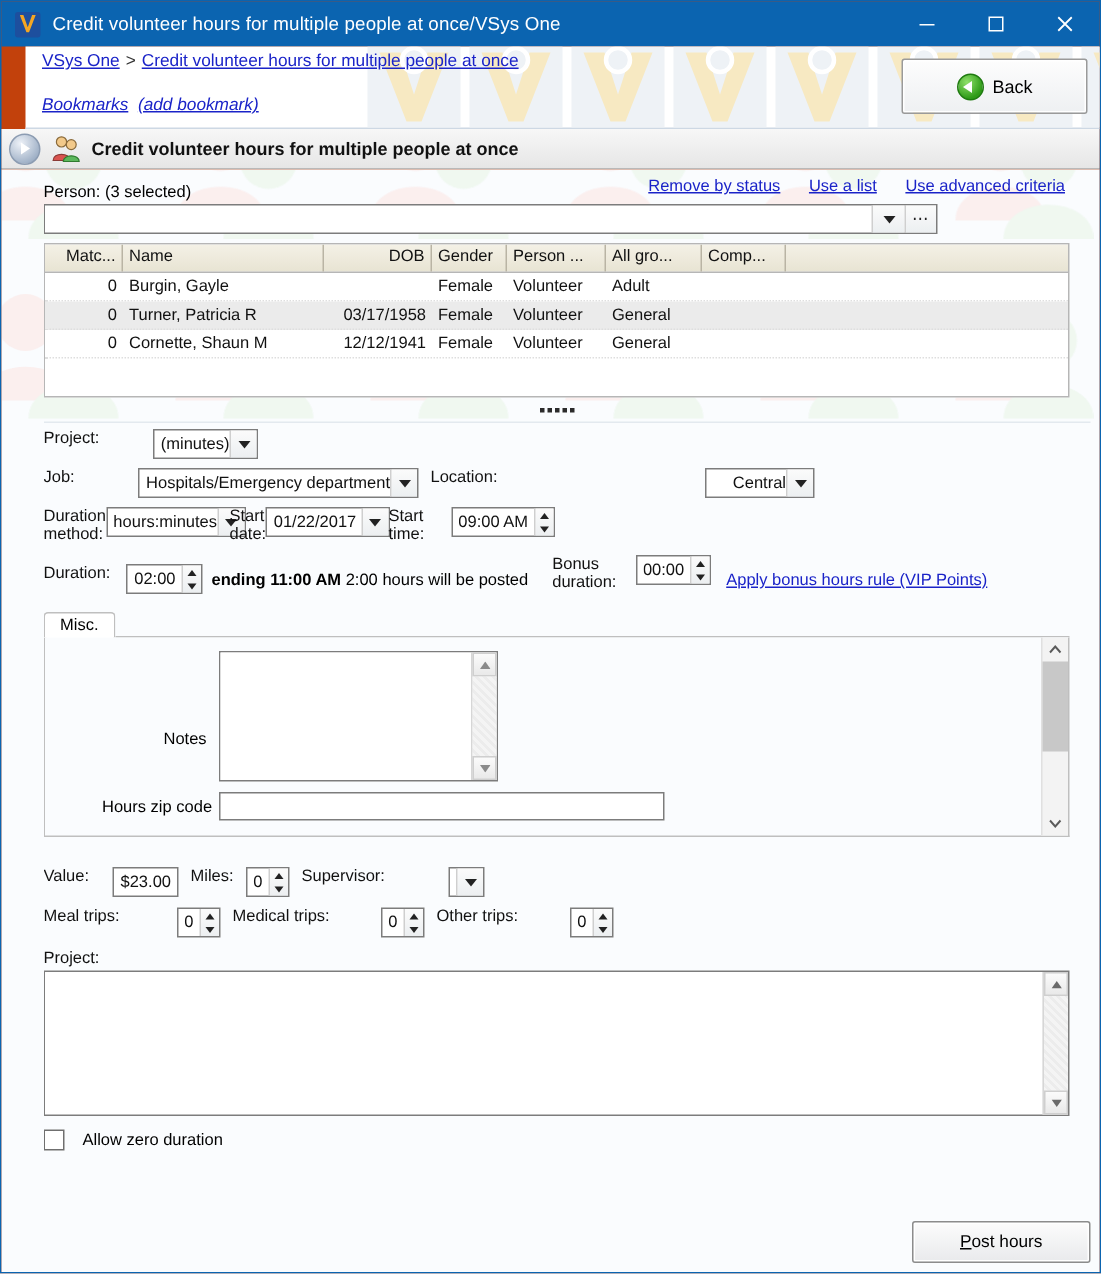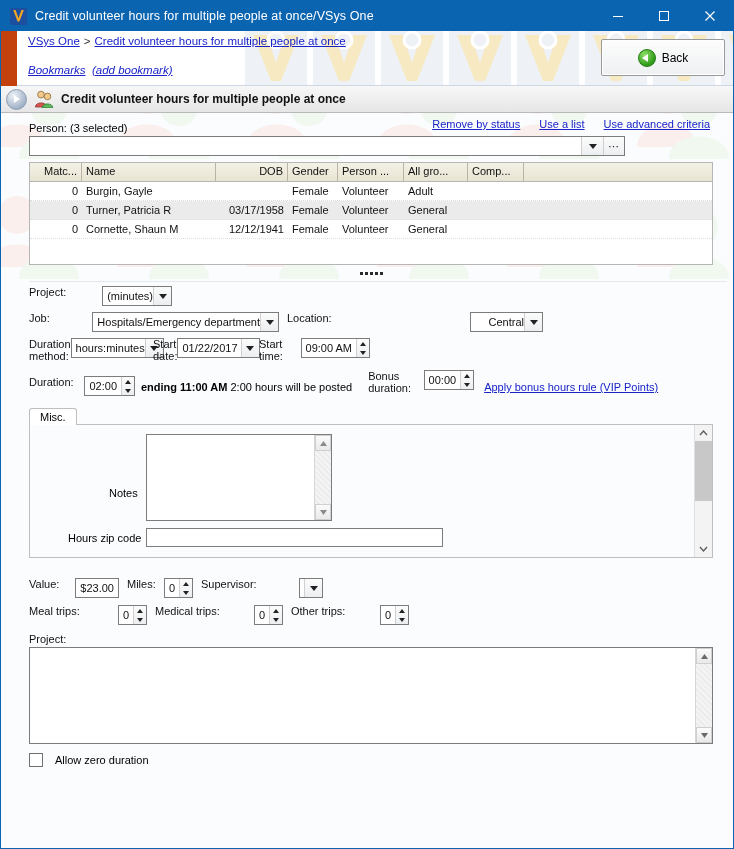--- a/index.html
+++ b/index.html
@@ -669,17 +669,20 @@
                 </svg>
             </div>
           </div>
         </div>
 
         <div class="chk-row">
           <span class="chkbox"></span>
           <span style="font-size:11px;">Allow zero duration</span>
         </div>
 
+        <div class="posthours">
+          <span><u>P</u><span>ost hours</span></span>
+        </div>
 
       </div>
     </div>
   </div>
 </div>
 
 </body></html>

